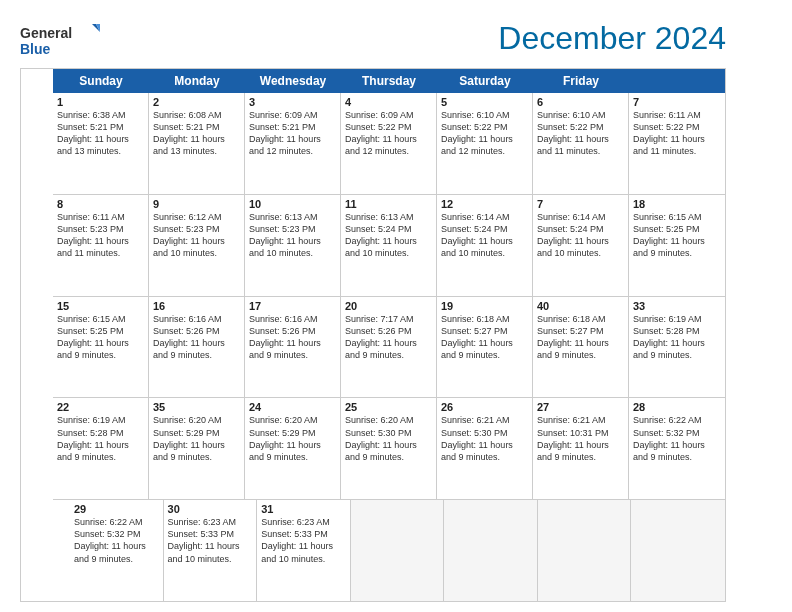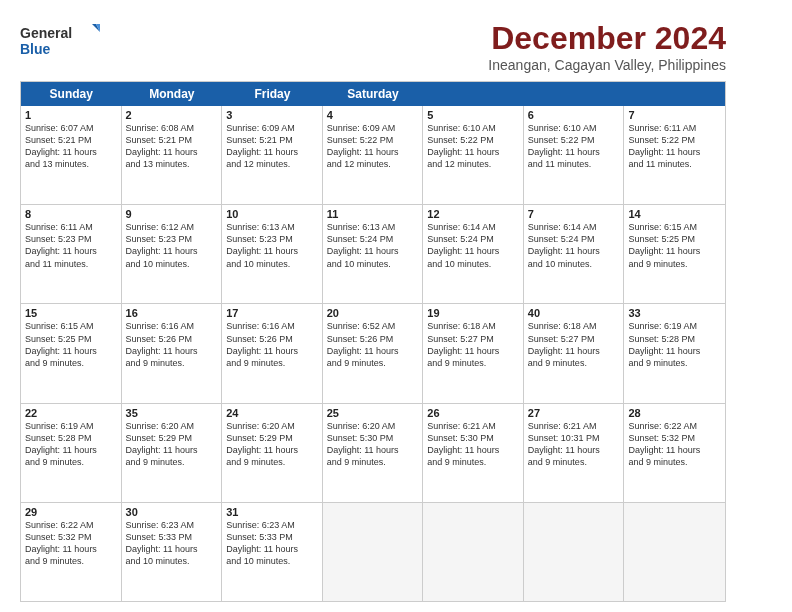--- a/index.html
+++ b/index.html
@@ -26,32 +26,33 @@
     .logo {
       display: flex;
       align-items: center;
       gap: 4px;
     }
     .title-block {
       text-align: right;
     }
     .month-title {
       font-size: 32px;
-      font-weight: bold;
-      color: #7f1d1d;
+      font-weight: normal;
+      color: #0369a1;
     }
     .location {
       font-size: 14px;
       color: #555;
     }
     .calendar {
       flex: 1;
       display: flex;
       flex-direction: column;
       border: 1px solid #ccc;
+      padding-left: 32px;
     }
     .cal-header {
       display: grid;
       grid-template-columns: repeat(7, 1fr);
       background: #1a5fa8;
     }
     .cal-header-cell {
       color: #fff;
       font-size: 12px;
       font-weight: bold;
@@ -64,20 +65,21 @@
       flex-direction: column;
     }
     .cal-row {
       display: grid;
       grid-template-columns: repeat(7, 1fr);
       flex: 1;
       border-bottom: 1px solid #ccc;
     }
     .cal-row:last-child {
       border-bottom: none;
+      margin-left: 17px;
     }
     .cal-cell {
       border-right: 1px solid #ccc;
       padding: 3px 4px;
       font-size: 9.5px;
       color: #333;
       min-height: 0;
       overflow: hidden;
     }
     .cal-cell:last-child {
@@ -106,36 +108,37 @@
     <div class="logo">
     <svg width="80" height="40" viewBox="0 0 80 40">
       <text x="0" y="18" font-size="14" font-weight="bold" fill="#333" font-family="Arial">General</text>
       <text x="0" y="34" font-size="14" font-weight="bold" fill="#1a5fa8" font-family="Arial">Blue</text>
       <polygon points="72,4 80,12 76,4" fill="#1a5fa8"></polygon>
       <polygon points="76,4 80,12 80,4" fill="#4a90d9"></polygon>
     </svg>
   </div>
     <div class="title-block">
       <div class="month-title">December 2024</div>
-      <div class="location">Ineangan, Cagayan Valley, Philippines</div>
     </div>
   </div>
 
   <div class="calendar">
     <div class="cal-header">
     <div class="cal-header-cell">Sunday</div>
         <div class="cal-header-cell">Monday</div>
+        <div class="cal-header-cell">Wednesday</div>
+        <div class="cal-header-cell">Thursday</div>
+        <div class="cal-header-cell">Saturday</div>
         <div class="cal-header-cell">Friday</div>
-        <div class="cal-header-cell">Saturday</div>
       </div>
     <div class="cal-body">
     <div class="cal-row">
           <div class="cal-cell">
             <div class="day-num">1</div>
-            <div class="cell-line">Sunrise: 6:07 AM</div>
+            <div class="cell-line">Sunrise: 6:38 AM</div>
             <div class="cell-line">Sunset: 5:21 PM</div>
             <div class="cell-line">Daylight: 11 hours</div>
             <div class="cell-line">and 13 minutes.</div>
           </div>
           <div class="cal-cell">
             <div class="day-num">2</div>
             <div class="cell-line">Sunrise: 6:08 AM</div>
             <div class="cell-line">Sunset: 5:21 PM</div>
             <div class="cell-line">Daylight: 11 hours</div>
             <div class="cell-line">and 13 minutes.</div>
@@ -213,21 +216,21 @@
             <div class="cell-line">and 10 minutes.</div>
           </div>
           <div class="cal-cell">
             <div class="day-num">7</div>
             <div class="cell-line">Sunrise: 6:14 AM</div>
             <div class="cell-line">Sunset: 5:24 PM</div>
             <div class="cell-line">Daylight: 11 hours</div>
             <div class="cell-line">and 10 minutes.</div>
           </div>
           <div class="cal-cell">
-            <div class="day-num">14</div>
+            <div class="day-num">18</div>
             <div class="cell-line">Sunrise: 6:15 AM</div>
             <div class="cell-line">Sunset: 5:25 PM</div>
             <div class="cell-line">Daylight: 11 hours</div>
             <div class="cell-line">and 9 minutes.</div>
           </div>
         </div>
         <div class="cal-row">
           <div class="cal-cell">
             <div class="day-num">15</div>
             <div class="cell-line">Sunrise: 6:15 AM</div>
@@ -244,21 +247,21 @@
           </div>
           <div class="cal-cell">
             <div class="day-num">17</div>
             <div class="cell-line">Sunrise: 6:16 AM</div>
             <div class="cell-line">Sunset: 5:26 PM</div>
             <div class="cell-line">Daylight: 11 hours</div>
             <div class="cell-line">and 9 minutes.</div>
           </div>
           <div class="cal-cell">
             <div class="day-num">20</div>
-            <div class="cell-line">Sunrise: 6:52 AM</div>
+            <div class="cell-line">Sunrise: 7:17 AM</div>
             <div class="cell-line">Sunset: 5:26 PM</div>
             <div class="cell-line">Daylight: 11 hours</div>
             <div class="cell-line">and 9 minutes.</div>
           </div>
           <div class="cal-cell">
             <div class="day-num">19</div>
             <div class="cell-line">Sunrise: 6:18 AM</div>
             <div class="cell-line">Sunset: 5:27 PM</div>
             <div class="cell-line">Daylight: 11 hours</div>
             <div class="cell-line">and 9 minutes.</div>

